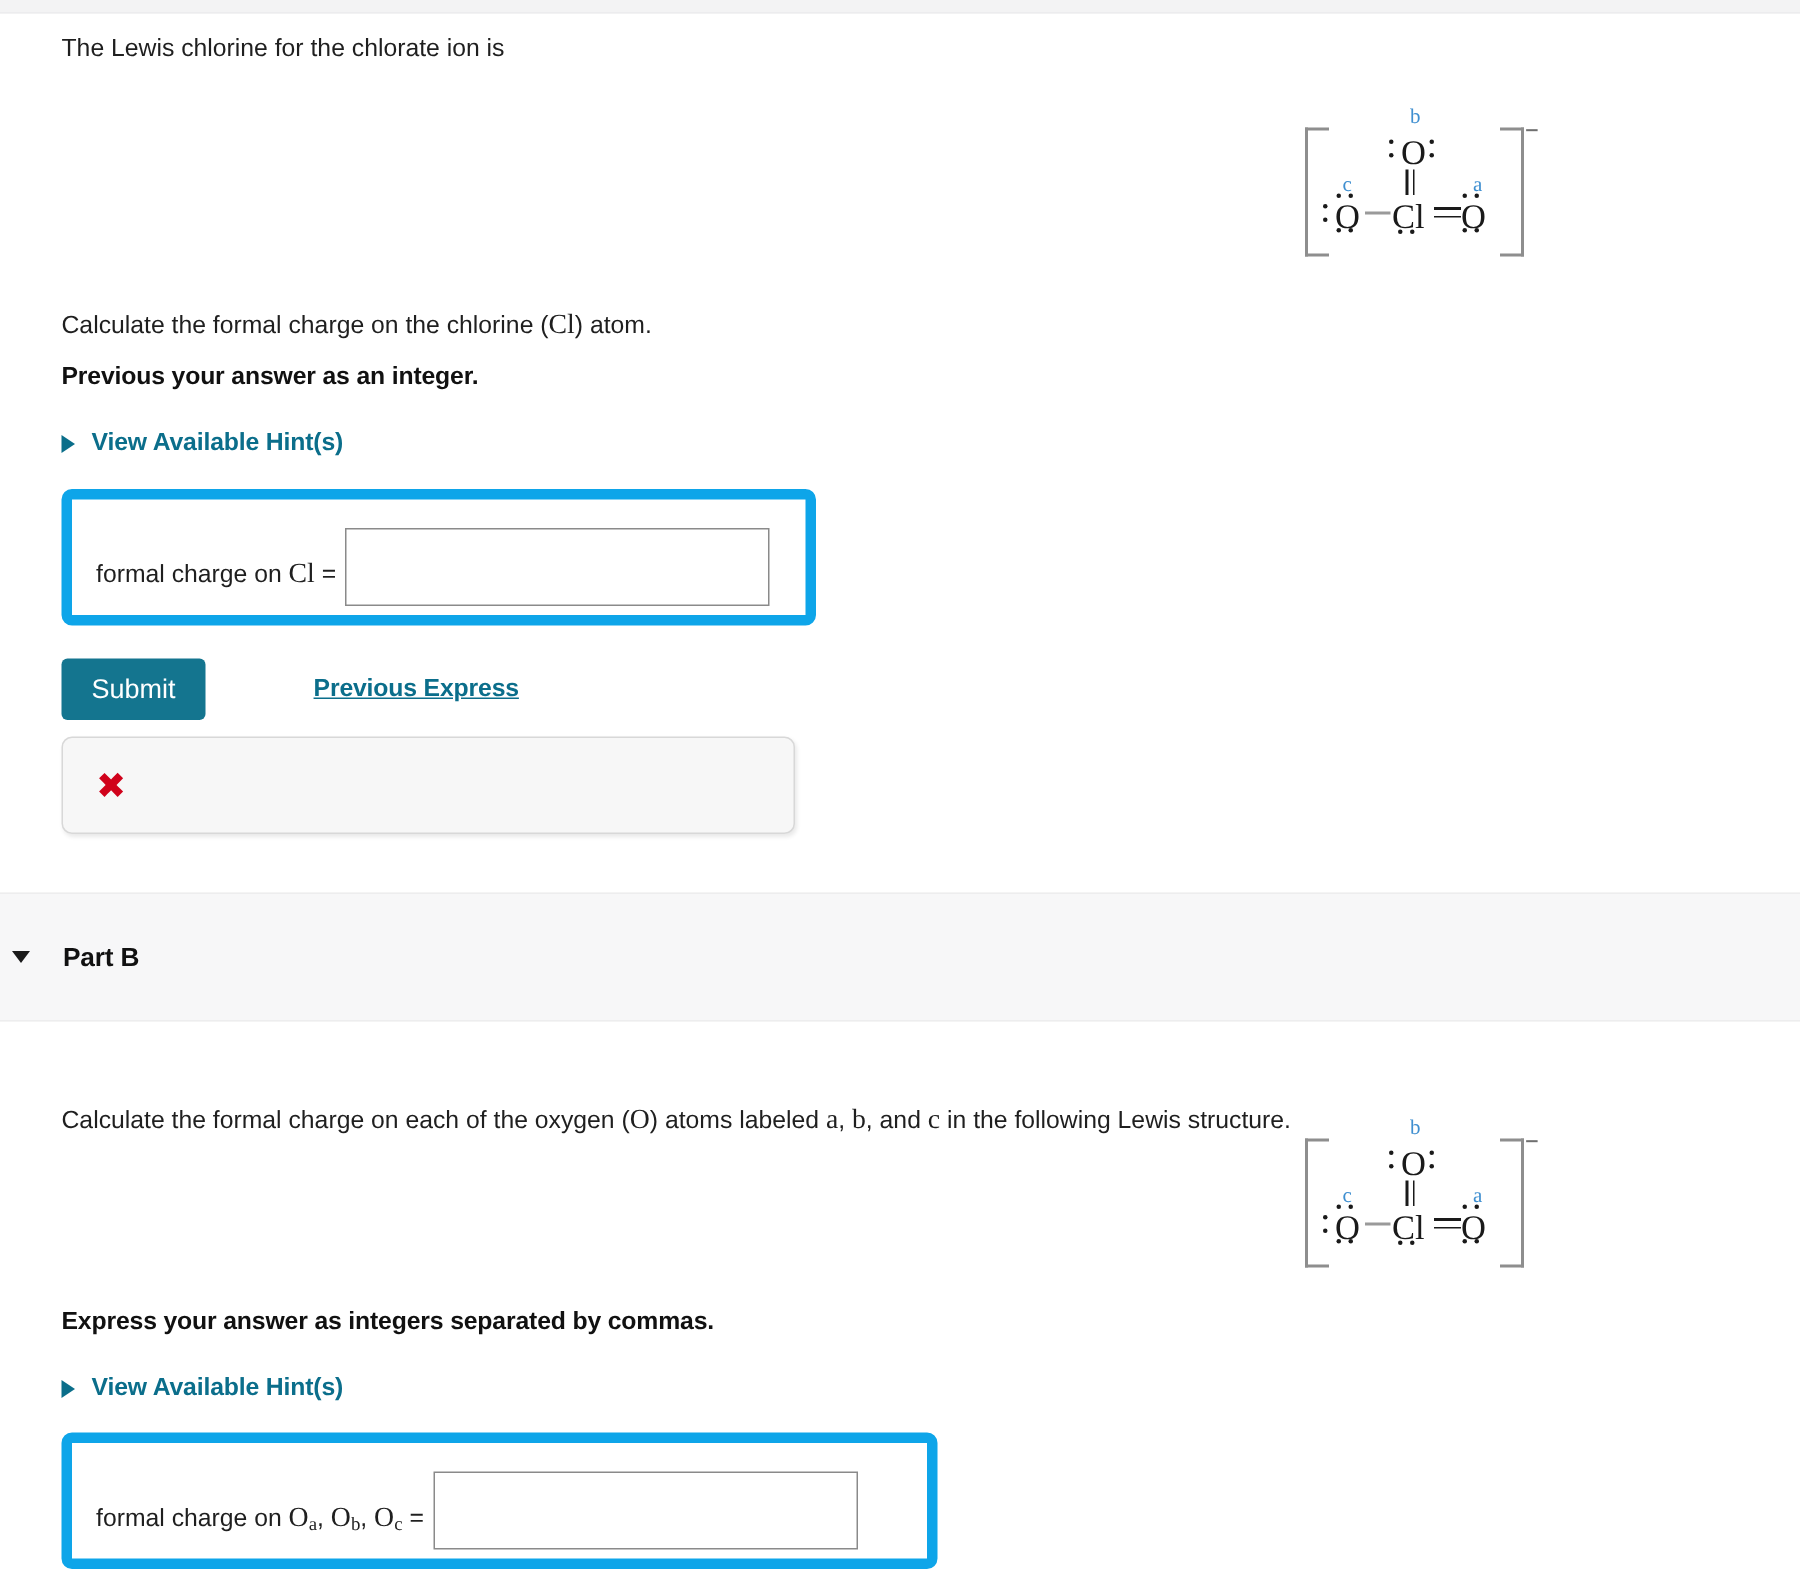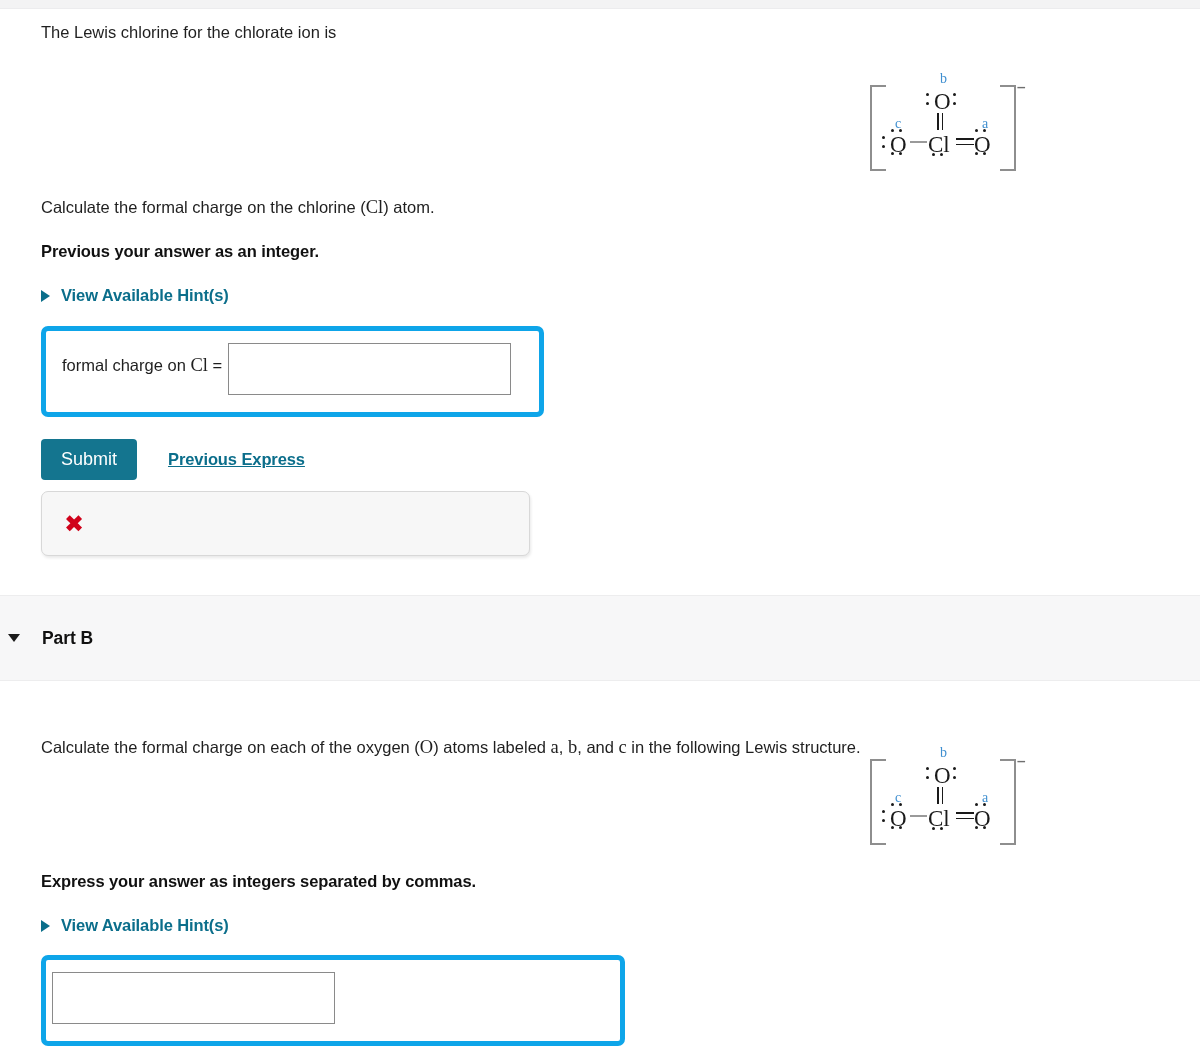--- a/index.html
+++ b/index.html
@@ -68,25 +68,25 @@
   .hint-link {
     color: #0b6e8b;
     font-weight: bold;
     font-size: 16.5px;
     letter-spacing: -0.1px;
     cursor: pointer;
   }
 
   
   .answer-box {
-    border: 5px solid #0ea5e9;
+    border: 7px solid #0ea5e9;
     border-radius: 7px;
     background: #ffffff;
     display: flex;
-    align-items: flex-start;
+    align-items: center;
     box-sizing: border-box;
     padding: 0;
   }
   .answer-label {
     font-size: 16.5px;
     color: #1f1f1f;
     white-space: nowrap;
     padding: 24px 0 0 16px;
   }
   .answer-input {
@@ -282,39 +282,39 @@
 
     <span class="lbl" style="left:114px; top:45px;">a</span>
 
     <span class="atom" style="left:106px; top:62px;">O</span>
     <div class="dot" style="left:107px; top:58px;"></div>
     <div class="dot" style="left:115px; top:58px;"></div>
     <div class="dot" style="left:107px; top:81px;"></div>
     <div class="dot" style="left:115px; top:81px;"></div>
   </div>
 
-  <div style="position:absolute; left:41px; top:186px;">
+  <div style="position:absolute; left:41px; top:196px;">
     <p class="q-text"><span>Calculate the formal charge on the chlorine (</span><span class="serif">Cl</span><span>) atom.</span></p>
   </div>
 
   <div style="position:absolute; left:41px; top:233px;">
     <p class="q-bold">Previous your answer as an integer.</p>
   </div>
 
   <div class="hint-row" style="position:absolute; left:41px; top:277px;">
     <div class="hint-tri"></div>
     <span class="hint-link">View Available Hint(s)</span>
   </div>
 
   <div class="answer-box" style="position:absolute; left:41px; top:317px; width:503px; height:91px;">
     <span class="answer-label"><span>formal charge on </span><span class="serif">Cl</span><span> =</span></span>
     <input class="answer-input" type="text" value="" style="width: 283px; margin-left: 6px;" placeholder="">
   </div>
 
-  <div class="submit-row" style="position:absolute; left:41px; top:430px;">
+  <div class="submit-row" style="position:absolute; left:41px; top:430px;gap:41px;">
     <button class="submit-btn">Submit</button>
     <span class="prev-link">Previous Express</span>
   </div>
 
   <div class="feedback" style="position:absolute; left:41px; top:482px; width:489px; height:65px;">
     <span class="x-mark">✖</span>
   </div>
 
   <div class="part-band" style="top:586px; height:84px;">
     <div class="part-tri"></div>
@@ -367,16 +367,17 @@
   <div style="position:absolute; left:41px; top:863px;">
     <p class="q-bold">Express your answer as integers separated by commas.</p>
   </div>
 
   <div class="hint-row" style="position:absolute; left:41px; top:907px;">
     <div class="hint-tri"></div>
     <span class="hint-link">View Available Hint(s)</span>
   </div>
 
   <div class="answer-box" style="position:absolute; left:41px; top:946px; width:584px; height:91px;">
+    <span class="answer-label"><span>formal charge on </span><span class="serif"><span>O</span><sub>a</sub></span><span>, </span><span class="serif"><span>O</span><sub>b</sub></span><span>, </span><span class="serif"><span>O</span><sub>c</sub></span><span> =</span></span>
     <input class="answer-input" type="text" value="" style="width: 283px; margin-left: 6px;" placeholder="">
   </div>
 
 </div>
 
 </body></html>

